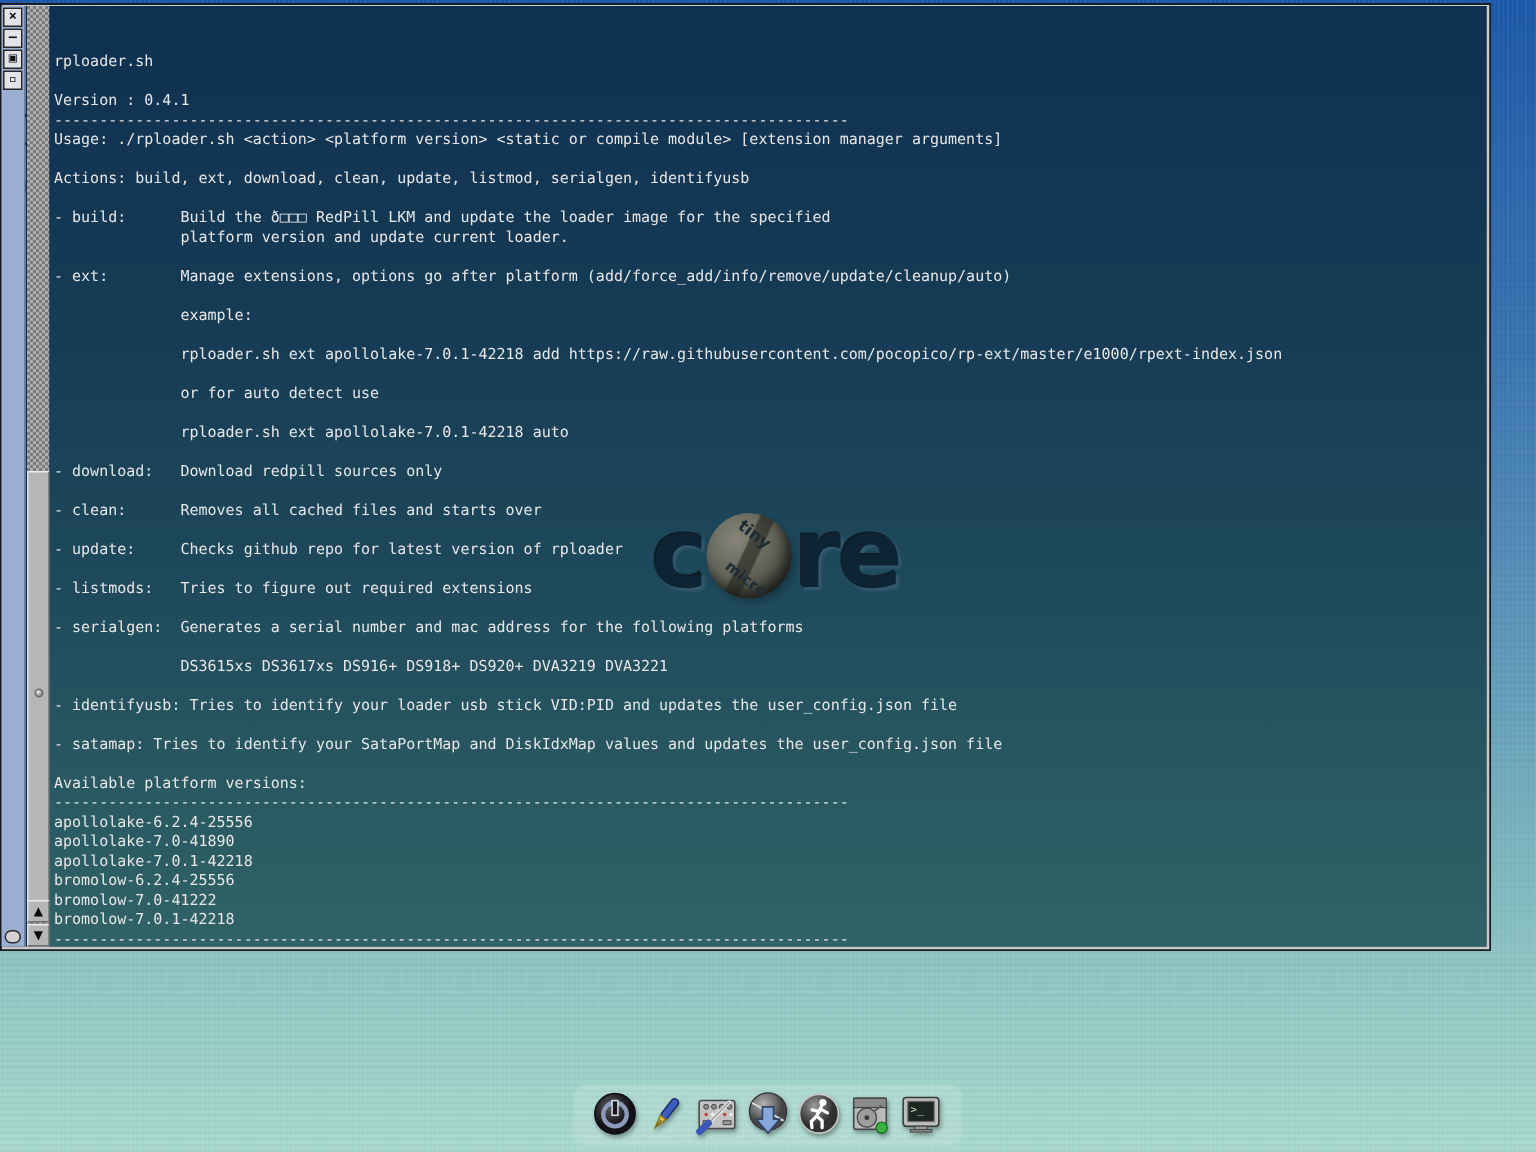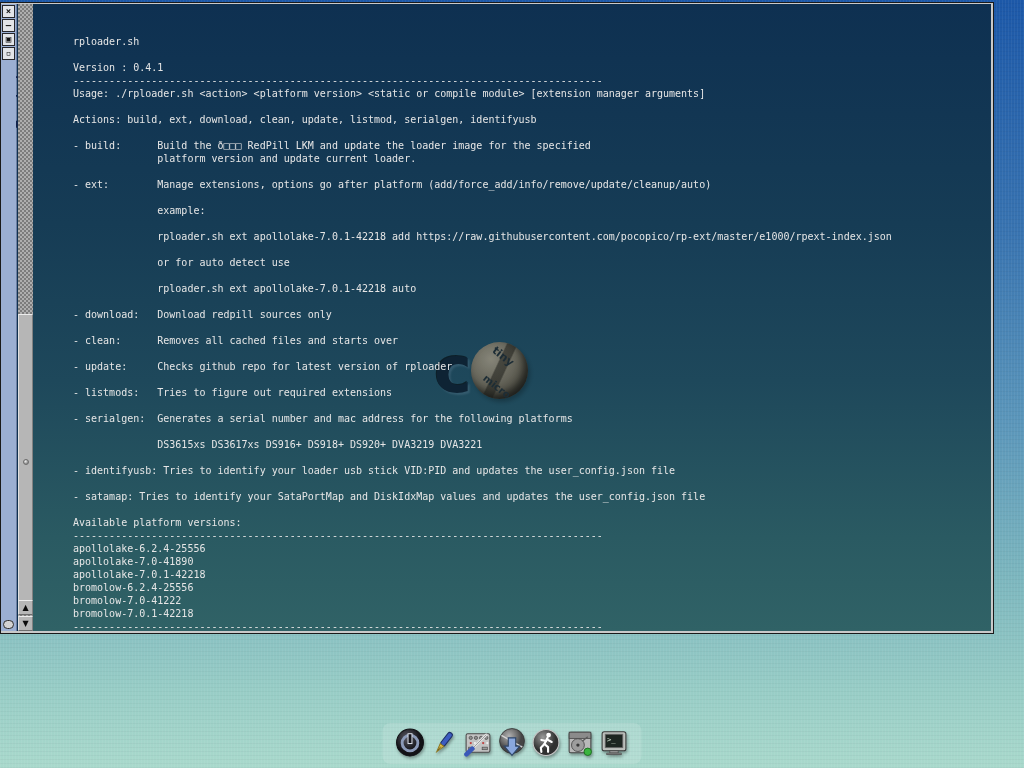--- a/index.html
+++ b/index.html
@@ -70,21 +70,21 @@
   .content {
     position:absolute; left:32px; top:1px; right:2px; bottom:2px; overflow:hidden;
     background:linear-gradient(180deg,#0e3051 0%, #163c55 35%, #1e485b 60%, #2a5a62 85%, #306266 100%);
     cursor:text;
   }
   .term-text {
     position:relative; z-index:2; padding:5px 0 0 3px;
     font:10px/13px "DejaVu Sans Mono", monospace; color:#e6e6e6;
     white-space:pre;
   }
-  .tline { min-height:13px; white-space:pre;margin-left:37px; }
+  .tline { min-height:13px; white-space:pre; }
 
   
   .logo { position:absolute; left:401px; top:337px; z-index:1; display:flex; align-items:center; opacity:.93; }
   .logo-letter {
     font-family:"DejaVu Sans", sans-serif; font-weight:bold; font-size:64px; line-height:58px;
     color:#0d2132; letter-spacing:-2px;
     text-shadow:-1px -1px 0 rgba(0,0,0,.6), 2px 2px 2px rgba(115,145,165,.28);
   }
   .logo-pill {
     position:relative; width:57px; height:57px; border-radius:50%; margin:0 1px; overflow:hidden;
@@ -134,20 +134,21 @@
     <div class="sb-btn sb-down">▼</div>
   </div>
 
   <div class="content">
     <div class="logo">
       <span class="logo-letter">c</span>
       <span class="logo-pill">
         <span class="pill-word pill-top">tiny</span>
         <span class="pill-word pill-bottom">micro</span>
       </span>
+      <span class="logo-letter">re</span>
     </div>
 
     <div class="term-text">
       <div><div class="tline">rploader.sh</div><div class="tline"></div><div class="tline">Version : 0.4.1</div><div class="tline">----------------------------------------------------------------------------------------</div><div class="tline">Usage: ./rploader.sh &lt;action&gt; &lt;platform version&gt; &lt;static or compile module&gt; [extension manager arguments]</div><div class="tline"></div><div class="tline">Actions: build, ext, download, clean, update, listmod, serialgen, identifyusb</div><div class="tline"></div><div class="tline">- build:      Build the ð□□□ RedPill LKM and update the loader image for the specified</div><div class="tline">              platform version and update current loader.</div><div class="tline"></div><div class="tline">- ext:        Manage extensions, options go after platform (add/force_add/info/remove/update/cleanup/auto)</div><div class="tline"></div><div class="tline">              example:</div><div class="tline"></div><div class="tline">              rploader.sh ext apollolake-7.0.1-42218 add https://raw.githubusercontent.com/pocopico/rp-ext/master/e1000/rpext-index.json</div><div class="tline"></div><div class="tline">              or for auto detect use</div><div class="tline"></div><div class="tline">              rploader.sh ext apollolake-7.0.1-42218 auto</div><div class="tline"></div><div class="tline">- download:   Download redpill sources only</div><div class="tline"></div><div class="tline">- clean:      Removes all cached files and starts over</div><div class="tline"></div><div class="tline">- update:     Checks github repo for latest version of rploader</div><div class="tline"></div><div class="tline">- listmods:   Tries to figure out required extensions</div><div class="tline"></div><div class="tline">- serialgen:  Generates a serial number and mac address for the following platforms</div><div class="tline"></div><div class="tline">              DS3615xs DS3617xs DS916+ DS918+ DS920+ DVA3219 DVA3221</div><div class="tline"></div><div class="tline">- identifyusb: Tries to identify your loader usb stick VID:PID and updates the user_config.json file</div><div class="tline"></div><div class="tline">- satamap: Tries to identify your SataPortMap and DiskIdxMap values and updates the user_config.json file</div><div class="tline"></div><div class="tline">Available platform versions:</div><div class="tline">----------------------------------------------------------------------------------------</div><div class="tline">apollolake-6.2.4-25556</div><div class="tline">apollolake-7.0-41890</div><div class="tline">apollolake-7.0.1-42218</div><div class="tline">bromolow-6.2.4-25556</div><div class="tline">bromolow-7.0-41222</div><div class="tline">bromolow-7.0.1-42218</div><div class="tline">----------------------------------------------------------------------------------------</div></div>
       
     </div>
   </div>
 
 </div>
 

